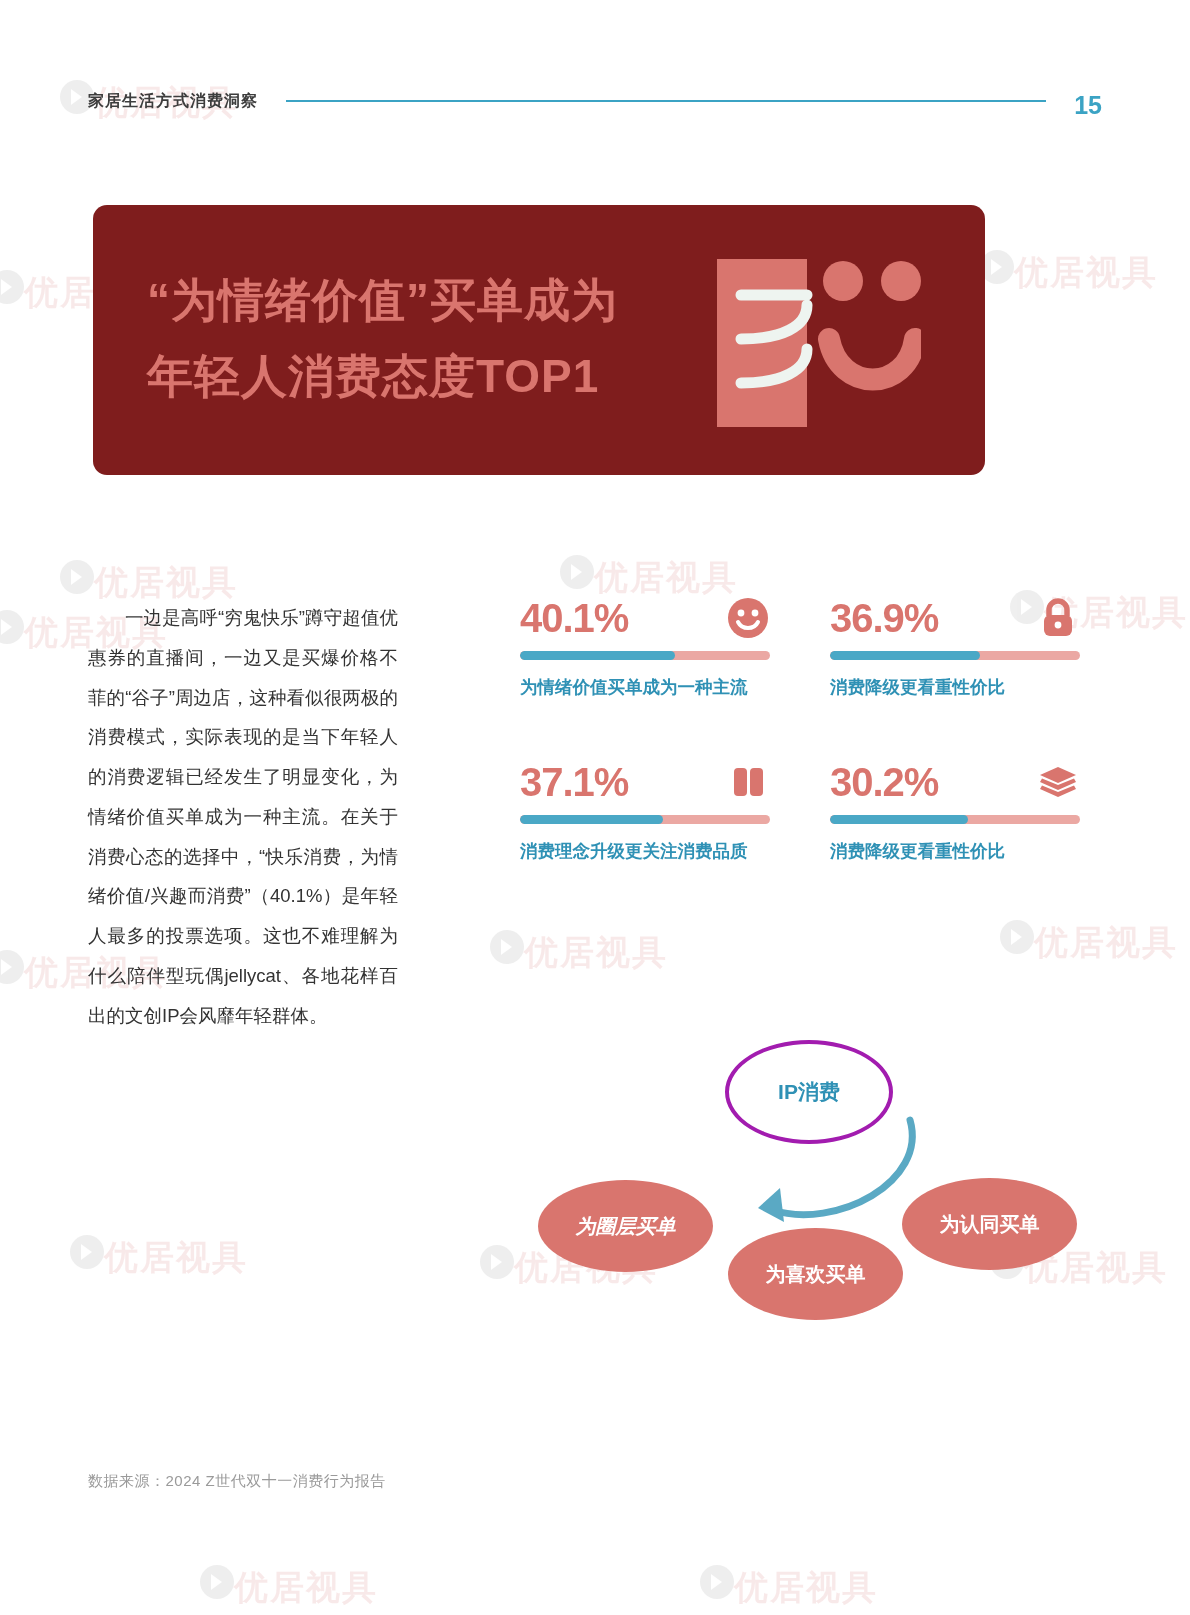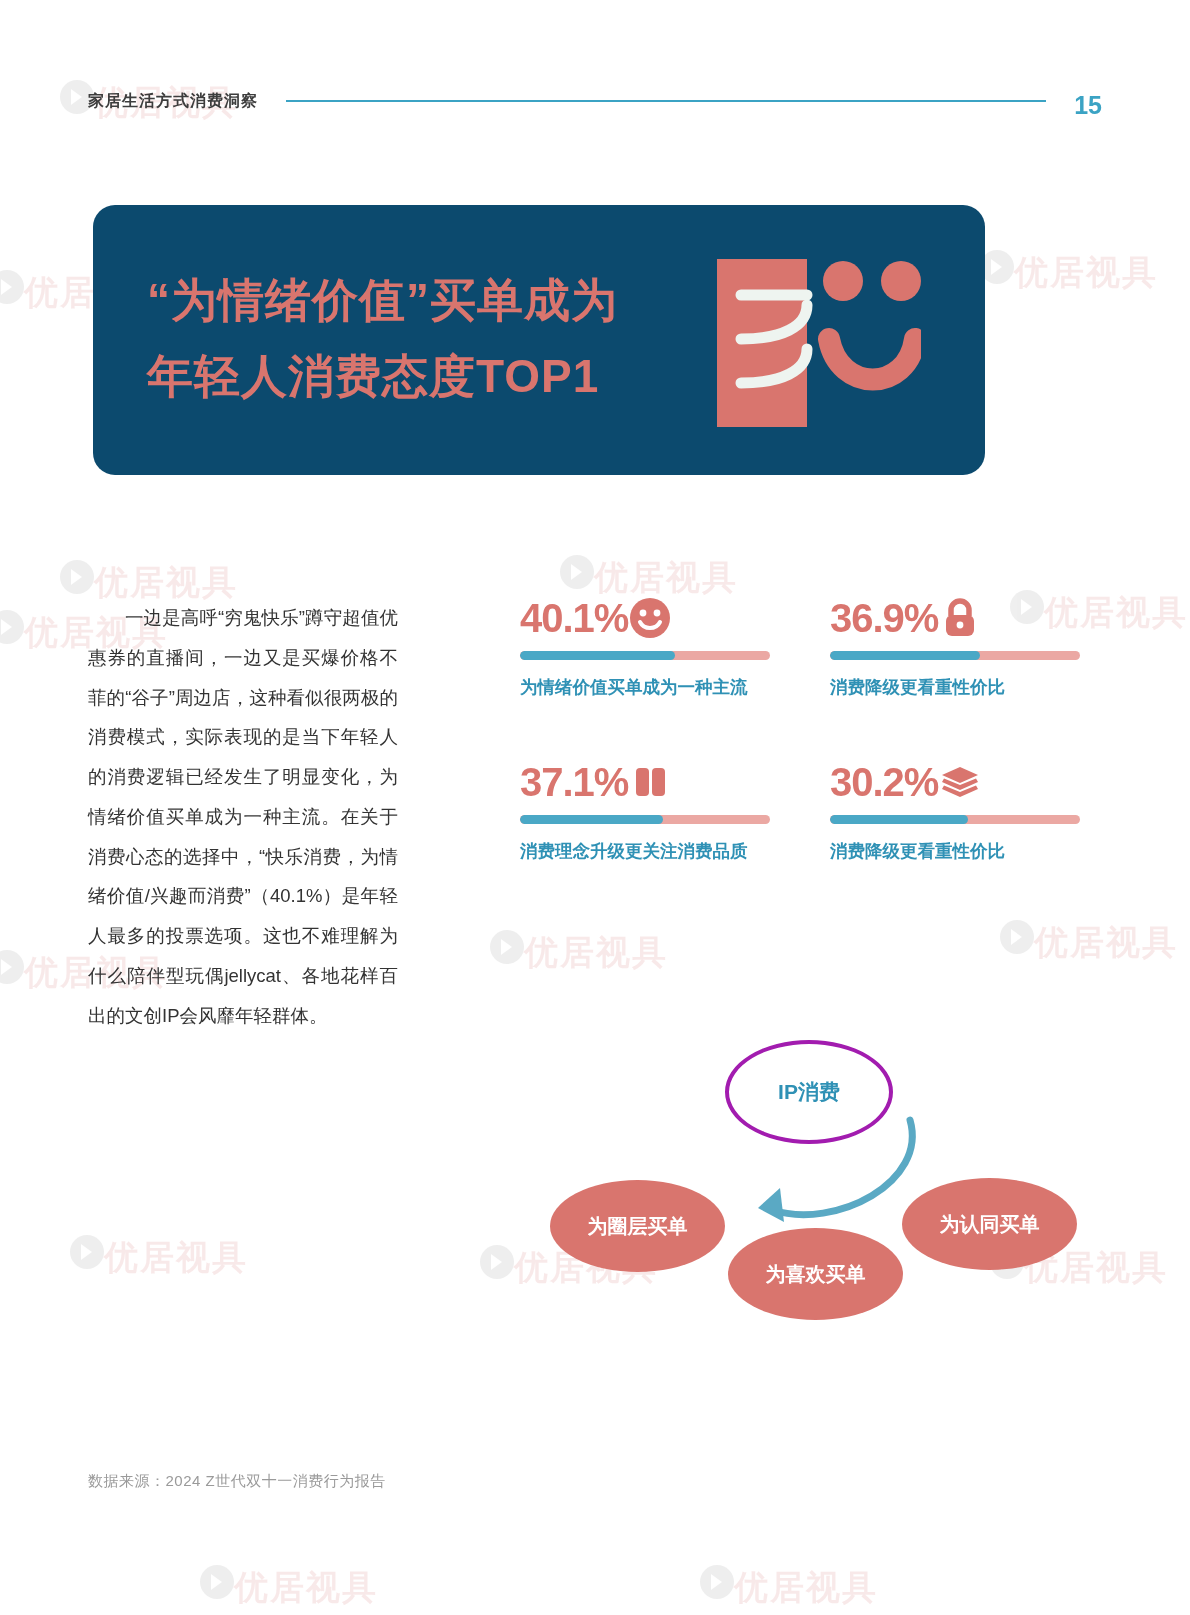--- a/index.html
+++ b/index.html
@@ -83,22 +83,22 @@
     margin-top: 9px;
   }
 
   
   .banner {
     position: absolute;
     top: 205px;
     left: 93px;
     width: 892px;
     height: 270px;
-    background: #0c4a6e;
-    border-radius: 22px;
+    background: #7f1d1d;
+    border-radius: 14px;
     z-index: 10;
   }
   .banner-title {
     position: absolute;
     left: 54px;
     top: 58px;
     font-size: 46px;
     line-height: 1.65;
     font-weight: bold;
     color: #d9756e;
@@ -139,21 +139,21 @@
     flex-wrap: wrap;
     gap: 0 60px;
   }
   .stat {
     width: 250px;
     margin-bottom: 58px;
   }
   .stat-top {
     display: flex;
     align-items: center;
-    justify-content: flex-start;
+    justify-content: space-between;
     height: 46px;
   }
   .stat-value {
     font-size: 40px;
     font-weight: bold;
     color: #d9756e;
     letter-spacing: -1px;
   }
   .stat-icon {
     width: 44px;
@@ -217,21 +217,21 @@
     background: #d9756e;
     border-radius: 50%;
     color: #ffffff;
     font-size: 20px;
     font-weight: bold;
     display: flex;
     align-items: center;
     justify-content: center;
     text-align: center;
   }
-  .ip-b0 { left: 40px;  top: 150px; width: 175px; height: 92px; }
+  .ip-b0 { left: 28px;  top: 150px; width: 175px; height: 92px; font-style: italic; }
   .ip-b1 { left: 218px; top: 198px; width: 175px; height: 92px; }
   .ip-b2 { left: 392px; top: 148px; width: 175px; height: 92px; }
   .ip-arrow {
     position: absolute;
     left: 150px;
     top: 30px;
     width: 290px;
     height: 190px;
   }
 

